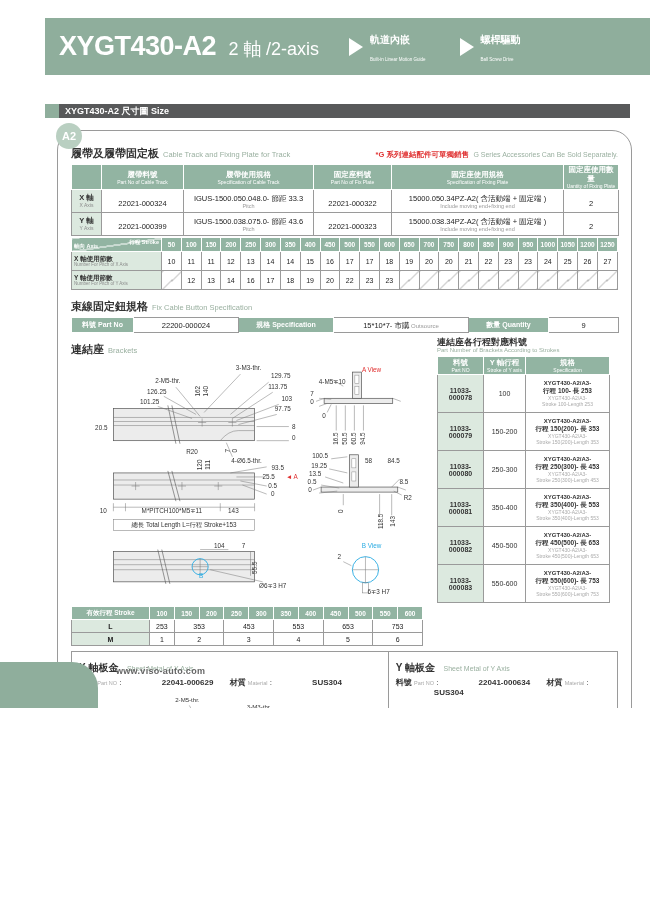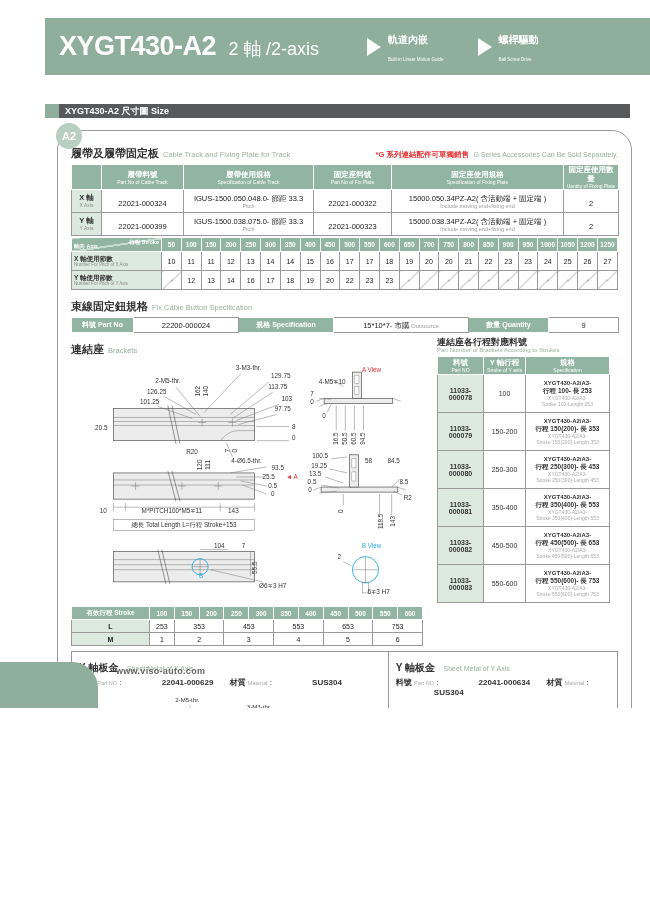--- a/index.html
+++ b/index.html
@@ -5,21 +5,21 @@
   * { margin:0; padding:0; box-sizing:border-box; }
   body { font-family:"Liberation Sans", sans-serif; background:#fff; }
   #page { position:relative; width:650px; height:708px; background:#fff; overflow:hidden; }
 
   
   .hdr { position:absolute; left:45px; top:18px; right:0; height:57px; background:#8FAE9C; display:flex; align-items:center; }
   .hdr-title { margin-left:14px; color:#fff; white-space:nowrap; }
   .hdr-model { font-size:27px; font-weight:bold; letter-spacing:-.5px; }
   .hdr-axis-cn { font-size:18px; margin-left:8px; }
   .hdr-axis-en { font-size:18px; font-weight:300; }
-  .hdr-badges { display:flex; margin-left:48px; gap:34px; }
+  .hdr-badges { display:flex; margin-left:30px; gap:34px; }
   .badge { display:flex; align-items:center; gap:7px; }
   .tri { width:0; height:0; border-top:9px solid transparent; border-bottom:9px solid transparent; border-left:14px solid #fff; }
   .badge-cn { color:#fff; font-size:10px; font-weight:bold; line-height:11px; }
   .badge-en { color:#fff; font-size:4.5px; line-height:6px; }
 
   
   .secbar { position:absolute; left:45px; top:104px; width:585px; height:14px; background:#58595A; color:#fff; font-size:9px; font-weight:bold; line-height:14px; padding-left:20px; }
   .secbar .sq { position:absolute; left:0; top:0; width:14px; height:14px; background:#8FAE9C; }
 
   
@@ -199,21 +199,21 @@
             </td>
             <td><span class="cell-main">2</span></td>
           </tr>
           <tr>
             <td class="lg">
               <span class="axis-cn">Y 軸</span>
               <span class="axis-en">Y Axis</span>
             </td>
             <td><span class="cell-main">22021-000399</span></td>
             <td>
-              <div class="cell-main">IGUS-1500.038.075.0- 節距 33.3</div>
+              <div class="cell-main">IGUS-1500.038.075.0- 節距 43.6</div>
               <div class="cell-sub">Pitch</div>
             </td>
             <td><span class="cell-main">22021-000323</span></td>
             <td>
               <div class="cell-main">15000.038.34PZ-A2( 含活動端 + 固定端 )</div>
               <div class="cell-sub">Include moving end+fixing end</div>
             </td>
             <td><span class="cell-main">2</span></td>
           </tr>
         </tbody>

